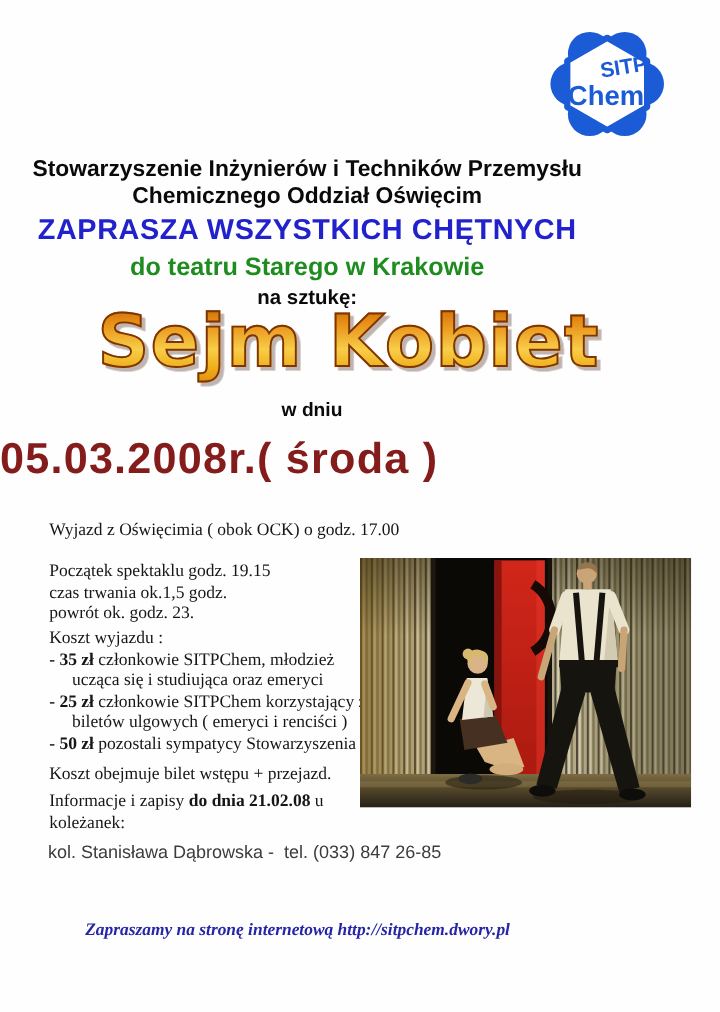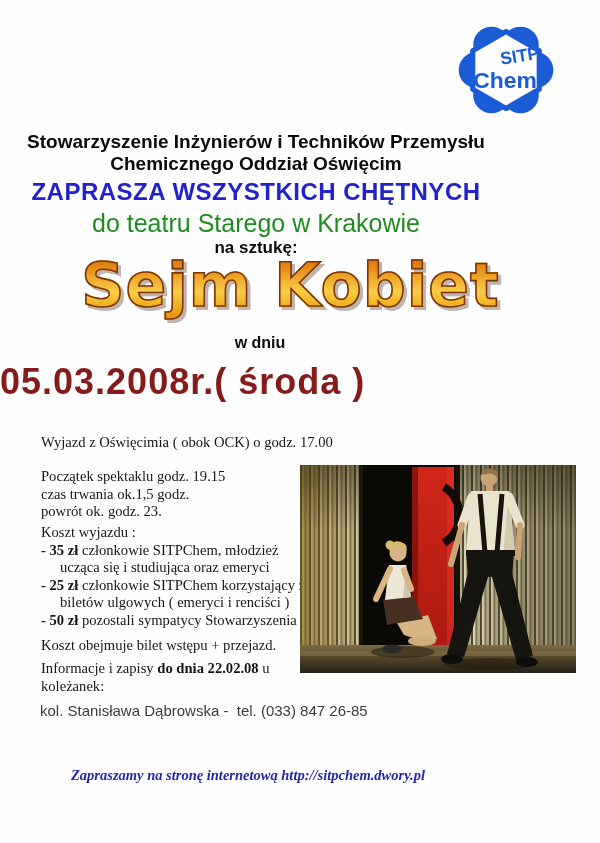--- a/index.html
+++ b/index.html
@@ -6,21 +6,21 @@
   body{
     width:600px;height:843px;position:relative;background:#fefefe;
     font-family:"Liberation Sans",sans-serif;color:#111;overflow:hidden;
   }
   
   .logo{position:absolute;top:18px;right:36px;width:116px;height:104px;}
   
   .header{position:absolute;top:131px;left:0;width:512px;text-align:center;}
   .org-line{font-weight:bold;font-size:19px;line-height:22px;color:#0a0a0a;}
   .invite{font-weight:bold;font-size:24px;line-height:27px;color:#2222cc;margin-top:3px;letter-spacing:.5px;}
-  .destination{font-weight:normal;font-size:25px;line-height:24px;color:#1f8c1f;margin-top:6px;}
+  .destination{font-weight:bold;font-size:21px;line-height:24px;color:#1f8c1f;margin-top:6px;}
   .play-intro{font-weight:bold;font-size:17px;line-height:20px;color:#0a0a0a;margin-top:3px;}
   
   .title-wrap{position:absolute;top:246px;left:0;width:581px;text-align:center;}
   .wordart{
     display:inline-block;
     font-family:"DejaVu Sans",sans-serif;font-weight:bold;font-size:60px;line-height:78px;
     letter-spacing:1px;
     background:linear-gradient(180deg,#b4560a 0%,#e68c14 28%,#f8cd48 58%,#efae1a 78%,#d8820a 100%);
     -webkit-background-clip:text;background-clip:text;color:transparent;
     -webkit-text-stroke:1.6px #7d3505;
@@ -97,21 +97,21 @@
   <div><span class="bold">- 35 zł</span><span> członkowie SITPChem, młodzież</span></div>
   <div class="cost-cont">ucząca się i studiująca oraz emeryci</div>
   <div><span class="bold">- 25 zł</span><span> członkowie SITPChem korzystający z</span></div>
   <div class="cost-cont">biletów ulgowych ( emeryci i renciści )</div>
   <div><span class="bold">- 50 zł</span><span> pozostali sympatycy Stowarzyszenia</span></div>
 </div>
 
 <div class="serif note">Koszt obejmuje bilet wstępu + przejazd.</div>
 
 <div class="serif info">
-  <div><span>Informacje i zapisy </span><span class="bold">do dnia 22.02.08</span><span> u</span></div>
+  <div><span>Informacje i zapisy </span><span class="bold">do dnia 21.02.08</span><span> u</span></div>
   <div>koleżanek:</div>
 </div>
 
 <div class="contacts">
   <div class="contact-line">kol. Stanisława Dąbrowska -  tel. (033) 847 26-85</div>
 </div>
 
 <div class="footer">Zapraszamy na stronę internetową http://sitpchem.dwory.pl</div>
 
 <div class="photo">

